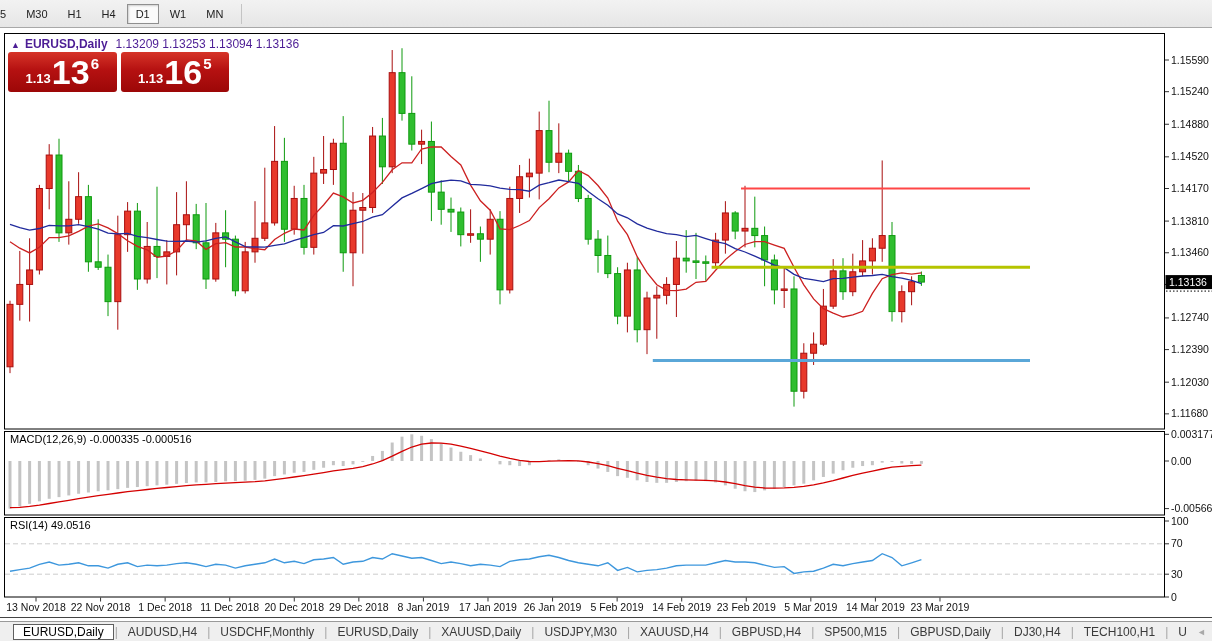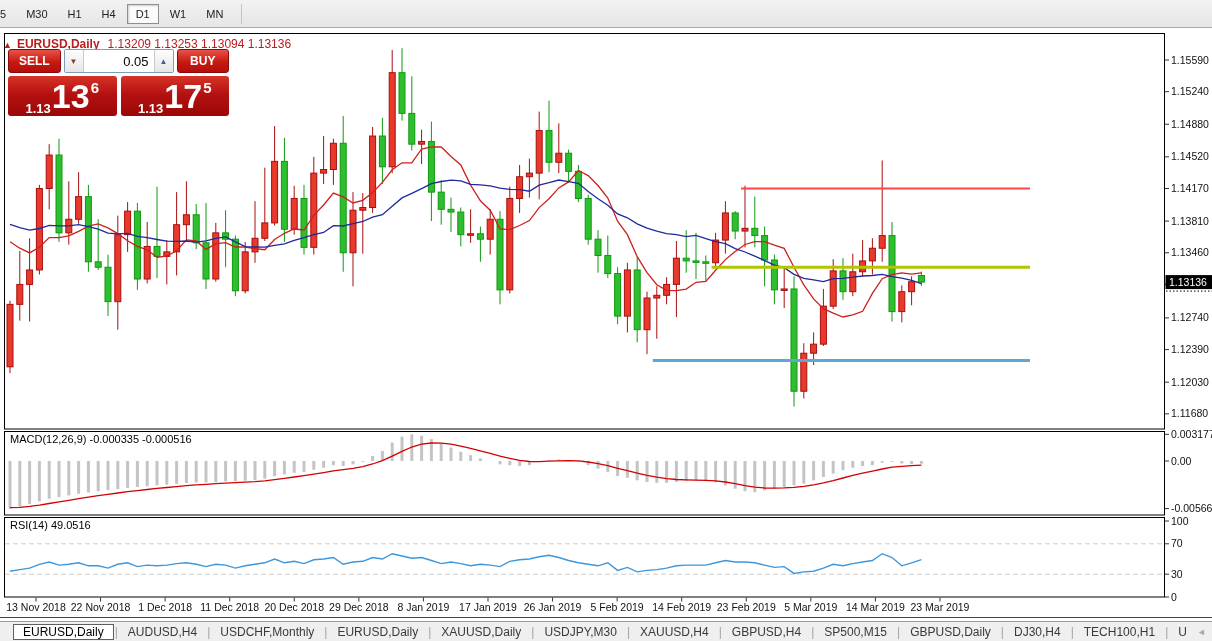--- a/index.html
+++ b/index.html
@@ -5,35 +5,35 @@
   html,body{margin:0;padding:0}
   body{width:1212px;height:641px;background:#fff;font-family:"Liberation Sans",sans-serif;position:relative;overflow:hidden}
   svg text{font-family:"Liberation Sans",sans-serif}
   
   .toolbar{position:absolute;left:0;top:0;width:100%;height:28px;background:linear-gradient(#f2f2f2,#e6e6e6);border-bottom:1px solid #a8a8a8;display:flex;align-items:center;box-sizing:border-box;z-index:10}
   .tf-btn{font-family:inherit;font-size:11px;color:#222;background:transparent;border:1px solid transparent;padding:3px 8px;margin:0 1px;cursor:default}
   .tf-btn.cut{margin-left:-9px}
   .tf-btn.active{background:#fbfbfb;border:1px solid #8f8f8f;box-shadow:inset 1px 1px 2px rgba(0,0,0,.18)}
   .toolbar .sep{width:1px;height:20px;background:#c4c4c4;margin:0 8px}
   
-  .chart-header{position:absolute;left:3px;top:37px;font-size:12px;color:#b91c1c;z-index:6;white-space:nowrap}
+  .chart-header{position:absolute;left:11px;top:37px;font-size:12px;color:#4c1d95;z-index:6;white-space:nowrap}
   .chart-header .tri{font-size:9px;margin-right:5px}
   .chart-header .sym{font-weight:bold;margin-right:8px}
   
   .trade-panel{position:absolute;left:8px;top:49px;width:221px;z-index:6}
   .tp-row1{display:flex;height:24px}
   .tp-btn{font-family:inherit;color:#fff;font-size:12px;font-weight:bold;background:linear-gradient(#ea5247,#c51a12 55%,#b50d0d);border:1px solid #8f0808;border-radius:3px;width:55px;cursor:default}
   .tp-spin{flex:1;display:flex;margin:0 3px;border:1px solid #7f9db9;background:#fff;border-radius:2px}
   .spin-btn{width:19px;background:linear-gradient(#fdfdfd,#e6e6e6);border:none;border-left:1px solid #c9c9c9;border-right:1px solid #c9c9c9;font-size:8px;padding:0;cursor:default}
   .spin-btn.down{color:#8a3a34;border-left:none}
   .spin-btn.up{color:#45618c;border-right:none}
   .tp-spin input{flex:1;border:none;outline:none;text-align:right;font-family:inherit;font-size:13px;padding:0 5px;width:60px}
   .tp-row2{display:flex;gap:4px;margin-top:3px}
   .tile{flex:1;height:40px;background:linear-gradient(180deg,#d63428,#b51111 45%,#9c0707);border-radius:3px;color:#fff;display:flex;align-items:center;justify-content:center}
-  .tile .prefix{font-size:13px;font-weight:bold;align-self:flex-end;}
+  .tile .prefix{font-size:13px;font-weight:bold;align-self:flex-end;margin-bottom:6px}
   .tile .big{font-size:34px;font-weight:bold;line-height:38px;margin:0 1px}
   .tile .sup{font-size:15px;font-weight:bold;align-self:flex-start;margin-top:3px}
   
   .tabbar{position:absolute;left:0;bottom:0;width:100%;height:20px;background:#efefef;border-top:1px solid #9a9a9a;display:flex;align-items:center;font-size:12px;color:#3a3a3a;box-sizing:border-box;padding-left:13px;z-index:10;white-space:nowrap}
   .tab{padding:1px 9px;cursor:default}
   .tab.active{background:#fff;border:1px solid #5f5f5f;padding:0 9px;font-weight:normal;color:#000}
   .tab-sep{color:#a5a5a5;margin:0 1px}
   .tab-arrows{margin-left:auto;margin-right:6px;font-size:9px;color:#333;display:flex;gap:7px;align-items:center}
   .tab-arrows .dim{color:#a9a9a9}
 </style>
@@ -446,38 +446,29 @@
     </g>
   <text x="10" y="443" font-size="11" fill="#000">MACD(12,26,9) -0.000335 -0.000516</text>
   <text x="10" y="529" font-size="11" fill="#000">RSI(14) 49.0516</text>
 </svg>
 
 <div class="chart-header">
   <span class="tri">▲</span><span class="sym">EURUSD,Daily</span><span>1.13209 1.13253 1.13094 1.13136</span>
 </div>
 
 <div class="trade-panel">
-  <div class="tp-row1">
-    <button class="tp-btn">SELL</button>
-    <span class="tp-spin">
-      <button class="spin-btn down">▼</button>
-      <input readonly="" value="0.05" style="">
-      <button class="spin-btn up">▲</button>
-    </span>
-    <button class="tp-btn">BUY</button>
-  </div>
   <div class="tp-row2">
     <div class="tile">
       <span class="prefix">1.13</span>
       <span class="big">13</span>
       <span class="sup">6</span>
     </div>
     <div class="tile">
       <span class="prefix">1.13</span>
-      <span class="big">17</span>
+      <span class="big">16</span>
       <span class="sup">5</span>
     </div>
   </div>
 </div>
 
 <div class="tabbar" id="tabbar">
     <span class="tab active">EURUSD,Daily</span>
     <span class="tab-sep">|</span>
     <span class="tab">AUDUSD,H4</span>
     <span class="tab-sep">|</span>

